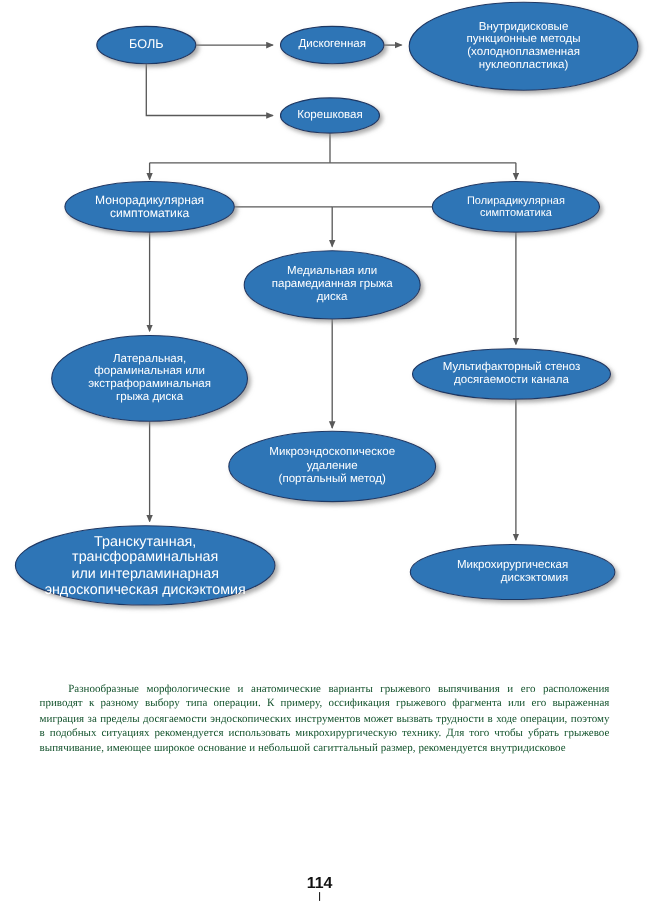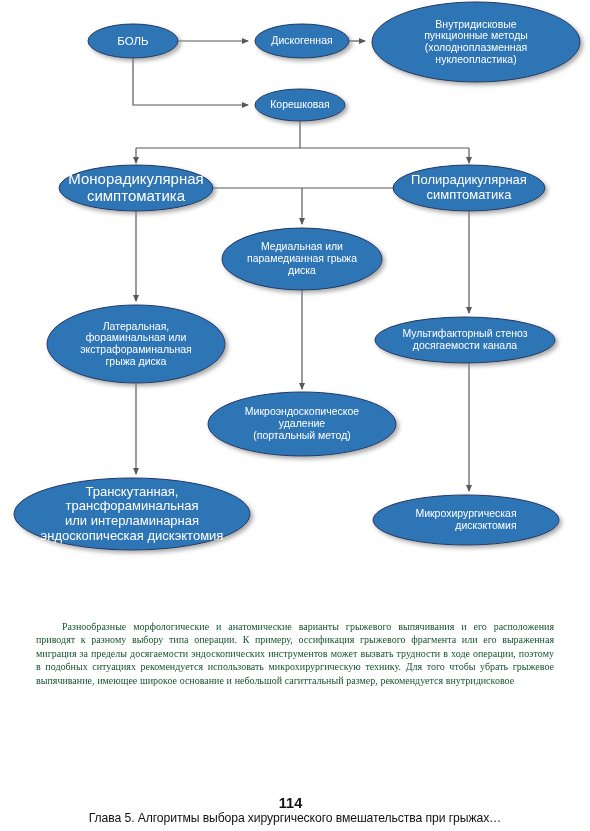--- a/index.html
+++ b/index.html
@@ -167,23 +167,23 @@
         </g>
     </svg>
     <div id="node-labels">
         <div class="node-label" style="left: 88px; top: 24px; width: 90px; height: 34px; font-size: 11.5px;">БОЛЬ</div>
         <div class="node-label" style="left: 255px; top: 24px; width: 94px; height: 34px; font-size: 10.5px;">Дискогенная</div>
         <div class="node-label" style="left: 372px; top: 2px; width: 208px; height: 80px; font-size: 10.5px;">Внутридисковые
 пункционные методы
 (холодноплазменная
 нуклеопластика)</div>
         <div class="node-label" style="left: 255px; top: 89px; width: 90px; height: 32px; font-size: 10.5px;">Корешковая</div>
-        <div class="node-label" style="left: 59px; top: 165px; width: 154px; height: 46px; font-size: 15px;">Монорадикулярная
+        <div class="node-label" style="left: 59px; top: 165px; width: 154px; height: 46px; font-size: 11px;">Монорадикулярная
 симптоматика</div>
-        <div class="node-label" style="left: 393px; top: 165px; width: 152px; height: 46px; font-size: 13px;">Полирадикулярная
+        <div class="node-label" style="left: 393px; top: 165px; width: 152px; height: 46px; font-size: 10px;">Полирадикулярная
 симптоматика</div>
         <div class="node-label" style="left: 222px; top: 228px; width: 160px; height: 62px; font-size: 10.5px;">Медиальная или
 парамедианная грыжа
 диска</div>
         <div class="node-label" style="left: 47px; top: 305px; width: 178px; height: 78px; font-size: 10.5px;">Латеральная,
 фораминальная или
 экстрафораминальная
 грыжа диска</div>
         <div class="node-label" style="left: 375px; top: 317px; width: 180px; height: 46px; font-size: 10.5px;">Мультифакторный стеноз
 досягаемости канала</div>
@@ -198,16 +198,15 @@
 дискэктомия</div>
       </div>
   </div>
 
 
   <div id="bodytext">Разнообразные морфологические и анатомические варианты грыжевого выпячивания и его расположения приводят к разному выбору типа операции. К примеру, оссификация грыжевого фрагмента или его выраженная миграция за пределы досягаемости эндоскопических инструментов может вызвать трудности в ходе операции, поэтому в подобных ситуациях рекомендуется использовать микрохирургическую технику. Для того чтобы убрать грыжевое выпячивание, имеющее широкое основание и небольшой сагиттальный размер, рекомендуется внутридисковое</div>
 
   <div id="footer">
     <span class="page-num">114</span>
     <span class="rule"></span>
-    <span class="chapter">Глава 5. Алгоритмы выбора хирургического вмешательства при грыжах…</span>
   </div>
 
 </div>
 
 </body></html>

